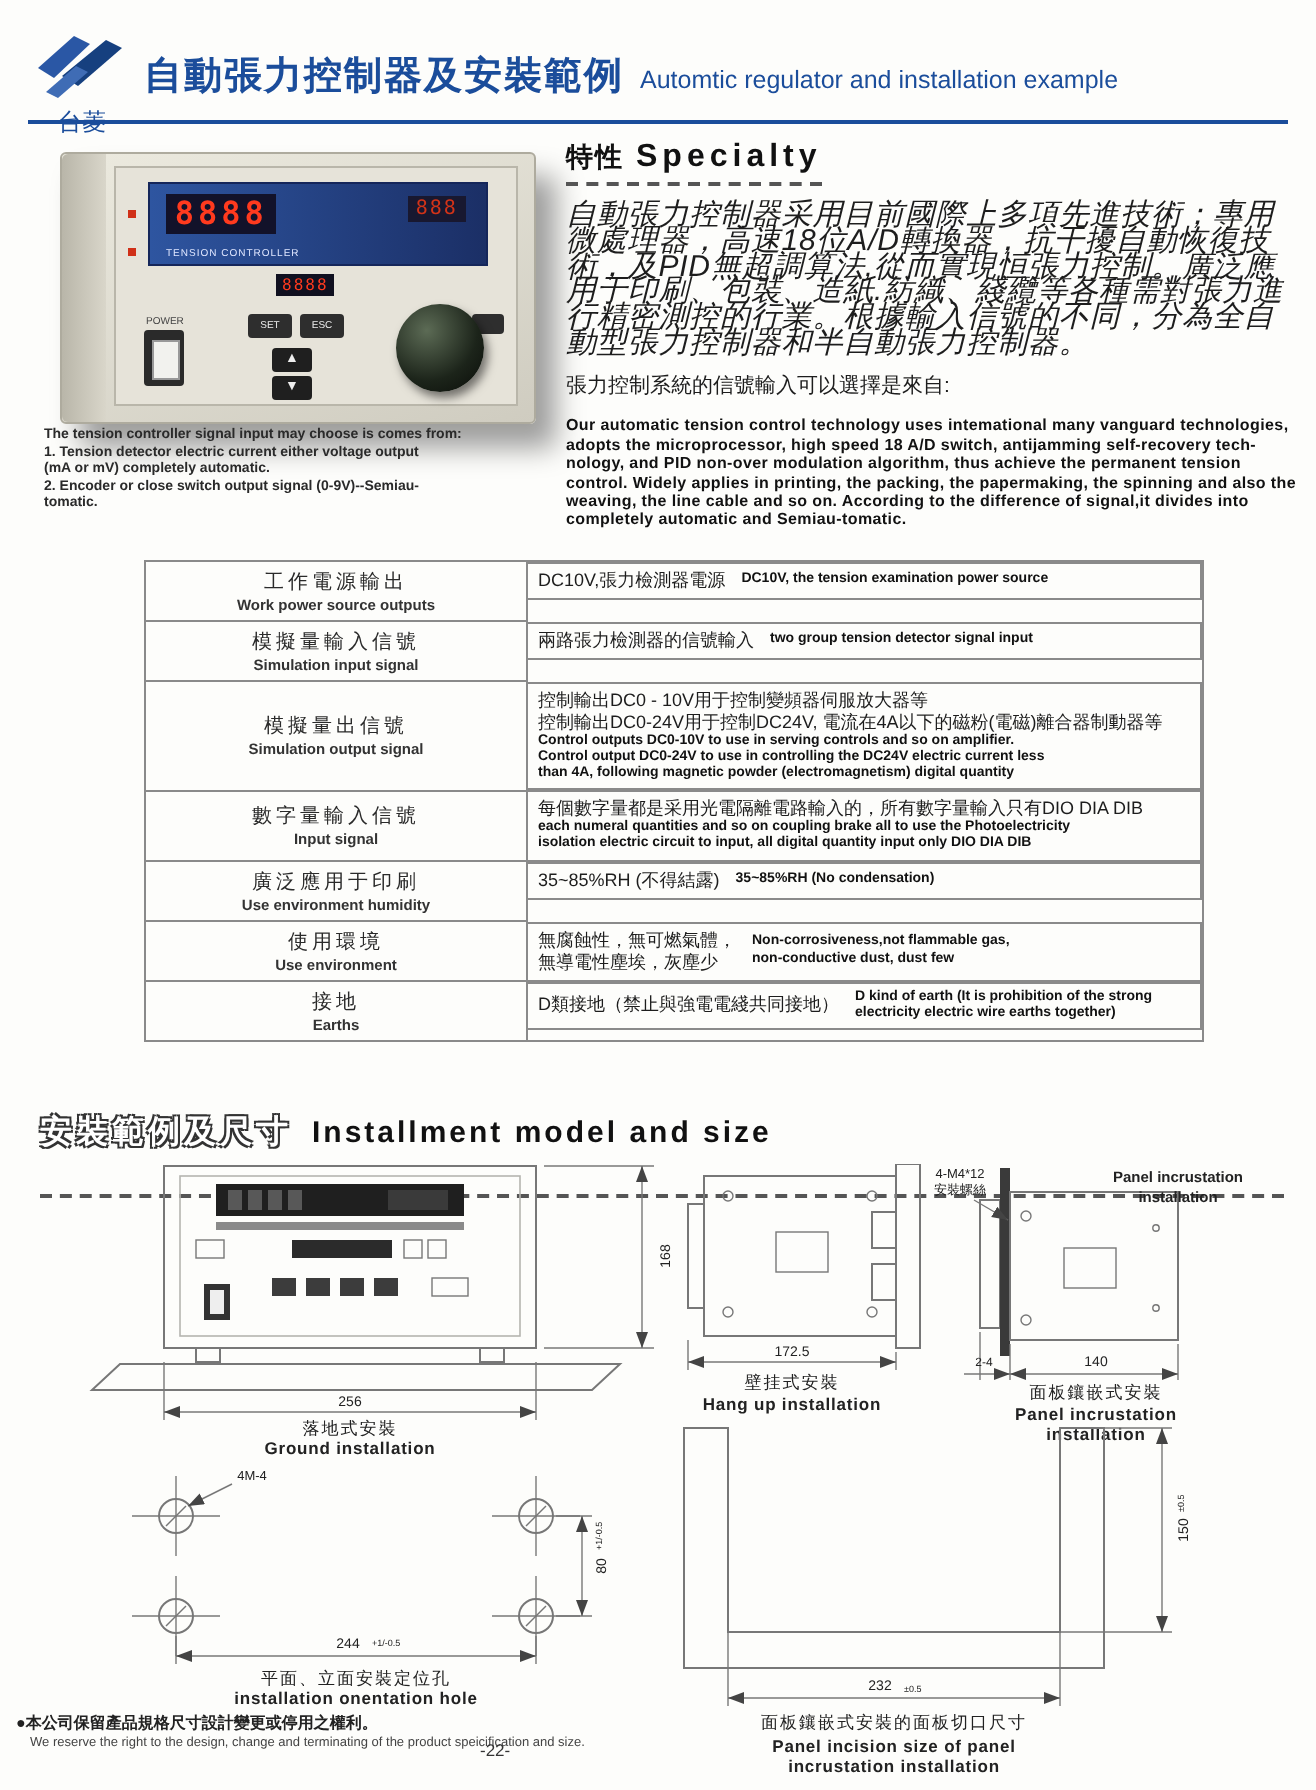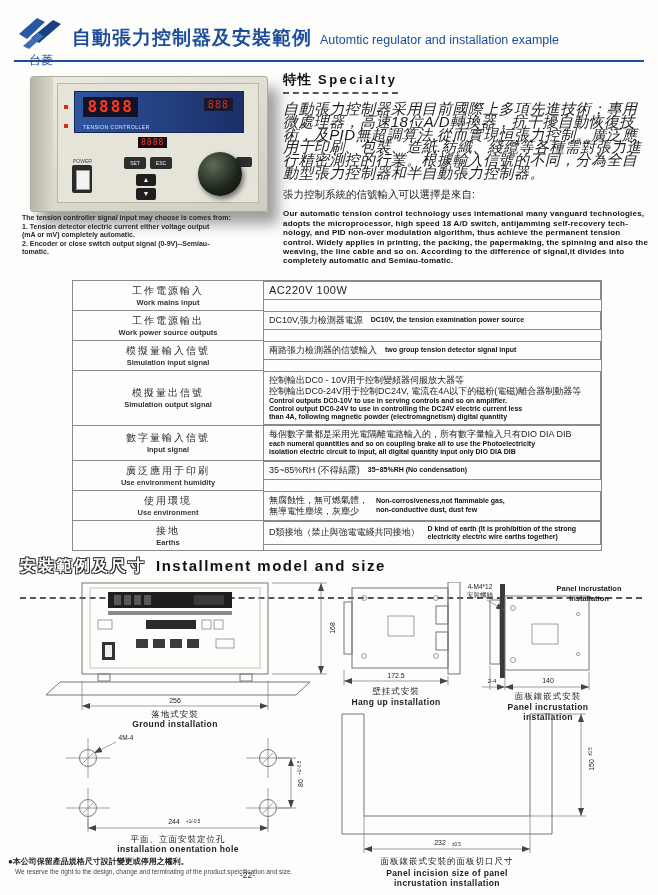--- a/index.html
+++ b/index.html
@@ -45,21 +45,21 @@
   .power{position:absolute;left:7%;bottom:8%;width:20px;height:28px;background:#2a2a2a;border-radius:2px;}
   .power .rocker{position:absolute;left:4px;top:5px;width:12px;height:18px;background:#f2f2ee;border:1px solid #999;}
   .pw-label{position:absolute;top:-7px;left:1px;font-size:5px;color:#444;}
   .photo-caption{position:absolute;left:22px;top:214px;width:264px;font-size:7px;font-weight:bold;
                  line-height:8.6px;color:#2a2a2a;white-space:pre-line;}
 
   
   .specialty{position:absolute;left:283px;top:70px;width:368px;}
   .sec-h{display:inline-block;border-bottom:2px dashed #555;padding-bottom:3px;}
   .sec-h .hz{font-size:13.5px;font-weight:bold;color:#111;letter-spacing:1px;}
-  .sec-h .he{font-size:13px;font-weight:bold;color:#111;letter-spacing:2.5px;margin-left:6px;}
+  .sec-h .he{font-size:16px;font-weight:bold;color:#111;letter-spacing:2.5px;margin-left:6px;}
   .para-zh{margin-top:9px;font-size:15px;line-height:12.8px;letter-spacing:.4px;color:#1d1d1d;font-style:italic;}
   .signal{margin-top:9px;font-size:10.5px;line-height:11.5px;color:#1d1d1d;}
   .para-en{margin-top:9px;font-size:8px;font-weight:bold;line-height:9.4px;letter-spacing:.2px;color:#111;}
 
   
   .spec-heading{position:absolute;left:22px;top:254px;}
   .spec-heading .hz{font-size:15px;}
   .spec-heading .he{font-size:14.5px;}
   .spec-table{position:absolute;left:72px;top:280px;width:530px;border-collapse:collapse;}
   .spec-table td{border:1px solid #8a8a8a;padding:3px 5px;vertical-align:middle;overflow:hidden;}
@@ -160,30 +160,20 @@
     <div class="para-zh">自動張力控制器采用目前國際上多項先進技術；專用微處理器，高速18位A/D轉換器，抗干擾自動恢復技術，及PID無超調算法,從而實現恒張力控制。廣泛應用于印刷、包裝、造紙.紡織、綫纜等各種需對張力進行精密測控的行業。根據輸入信號的不同，分為全自動型張力控制器和半自動張力控制器。</div>
     <div class="signal">
       <div>張力控制系統的信號輸入可以選擇是來自:</div>
     </div>
     <div class="para-en">Our automatic tension control technology uses intemational many vanguard technologies, adopts the microprocessor, high speed 18 A/D switch, antijamming self-recovery tech-nology, and PID non-over modulation algorithm, thus achieve the permanent tension control. Widely applies in printing, the packing, the papermaking, the spinning and also the weaving, the line cable and so on. According to the difference of signal,it divides into completely automatic and Semiau-tomatic.</div>
   </div>
 
 
   <table class="spec-table">
     <tbody>
-        <tr>
-      <td class="lbl">
-            <div class="lz">工作電源輸入</div>
-            <div class="le">Work mains input</div>
-          </td>
-      <td class="val">
-            <span class="vzh lg">AC220V 100W</span>
-            <span class="ven"></span>
-          </td>
-    </tr>
     <tr>
       <td class="lbl">
             <div class="lz">工作電源輸出</div>
             <div class="le">Work power source outputs</div>
           </td>
       <td class="val">
             <span class="vzh">DC10V,張力檢測器電源</span>
             <span class="ven">DC10V, the tension examination power source</span>
           </td>
     </tr>

